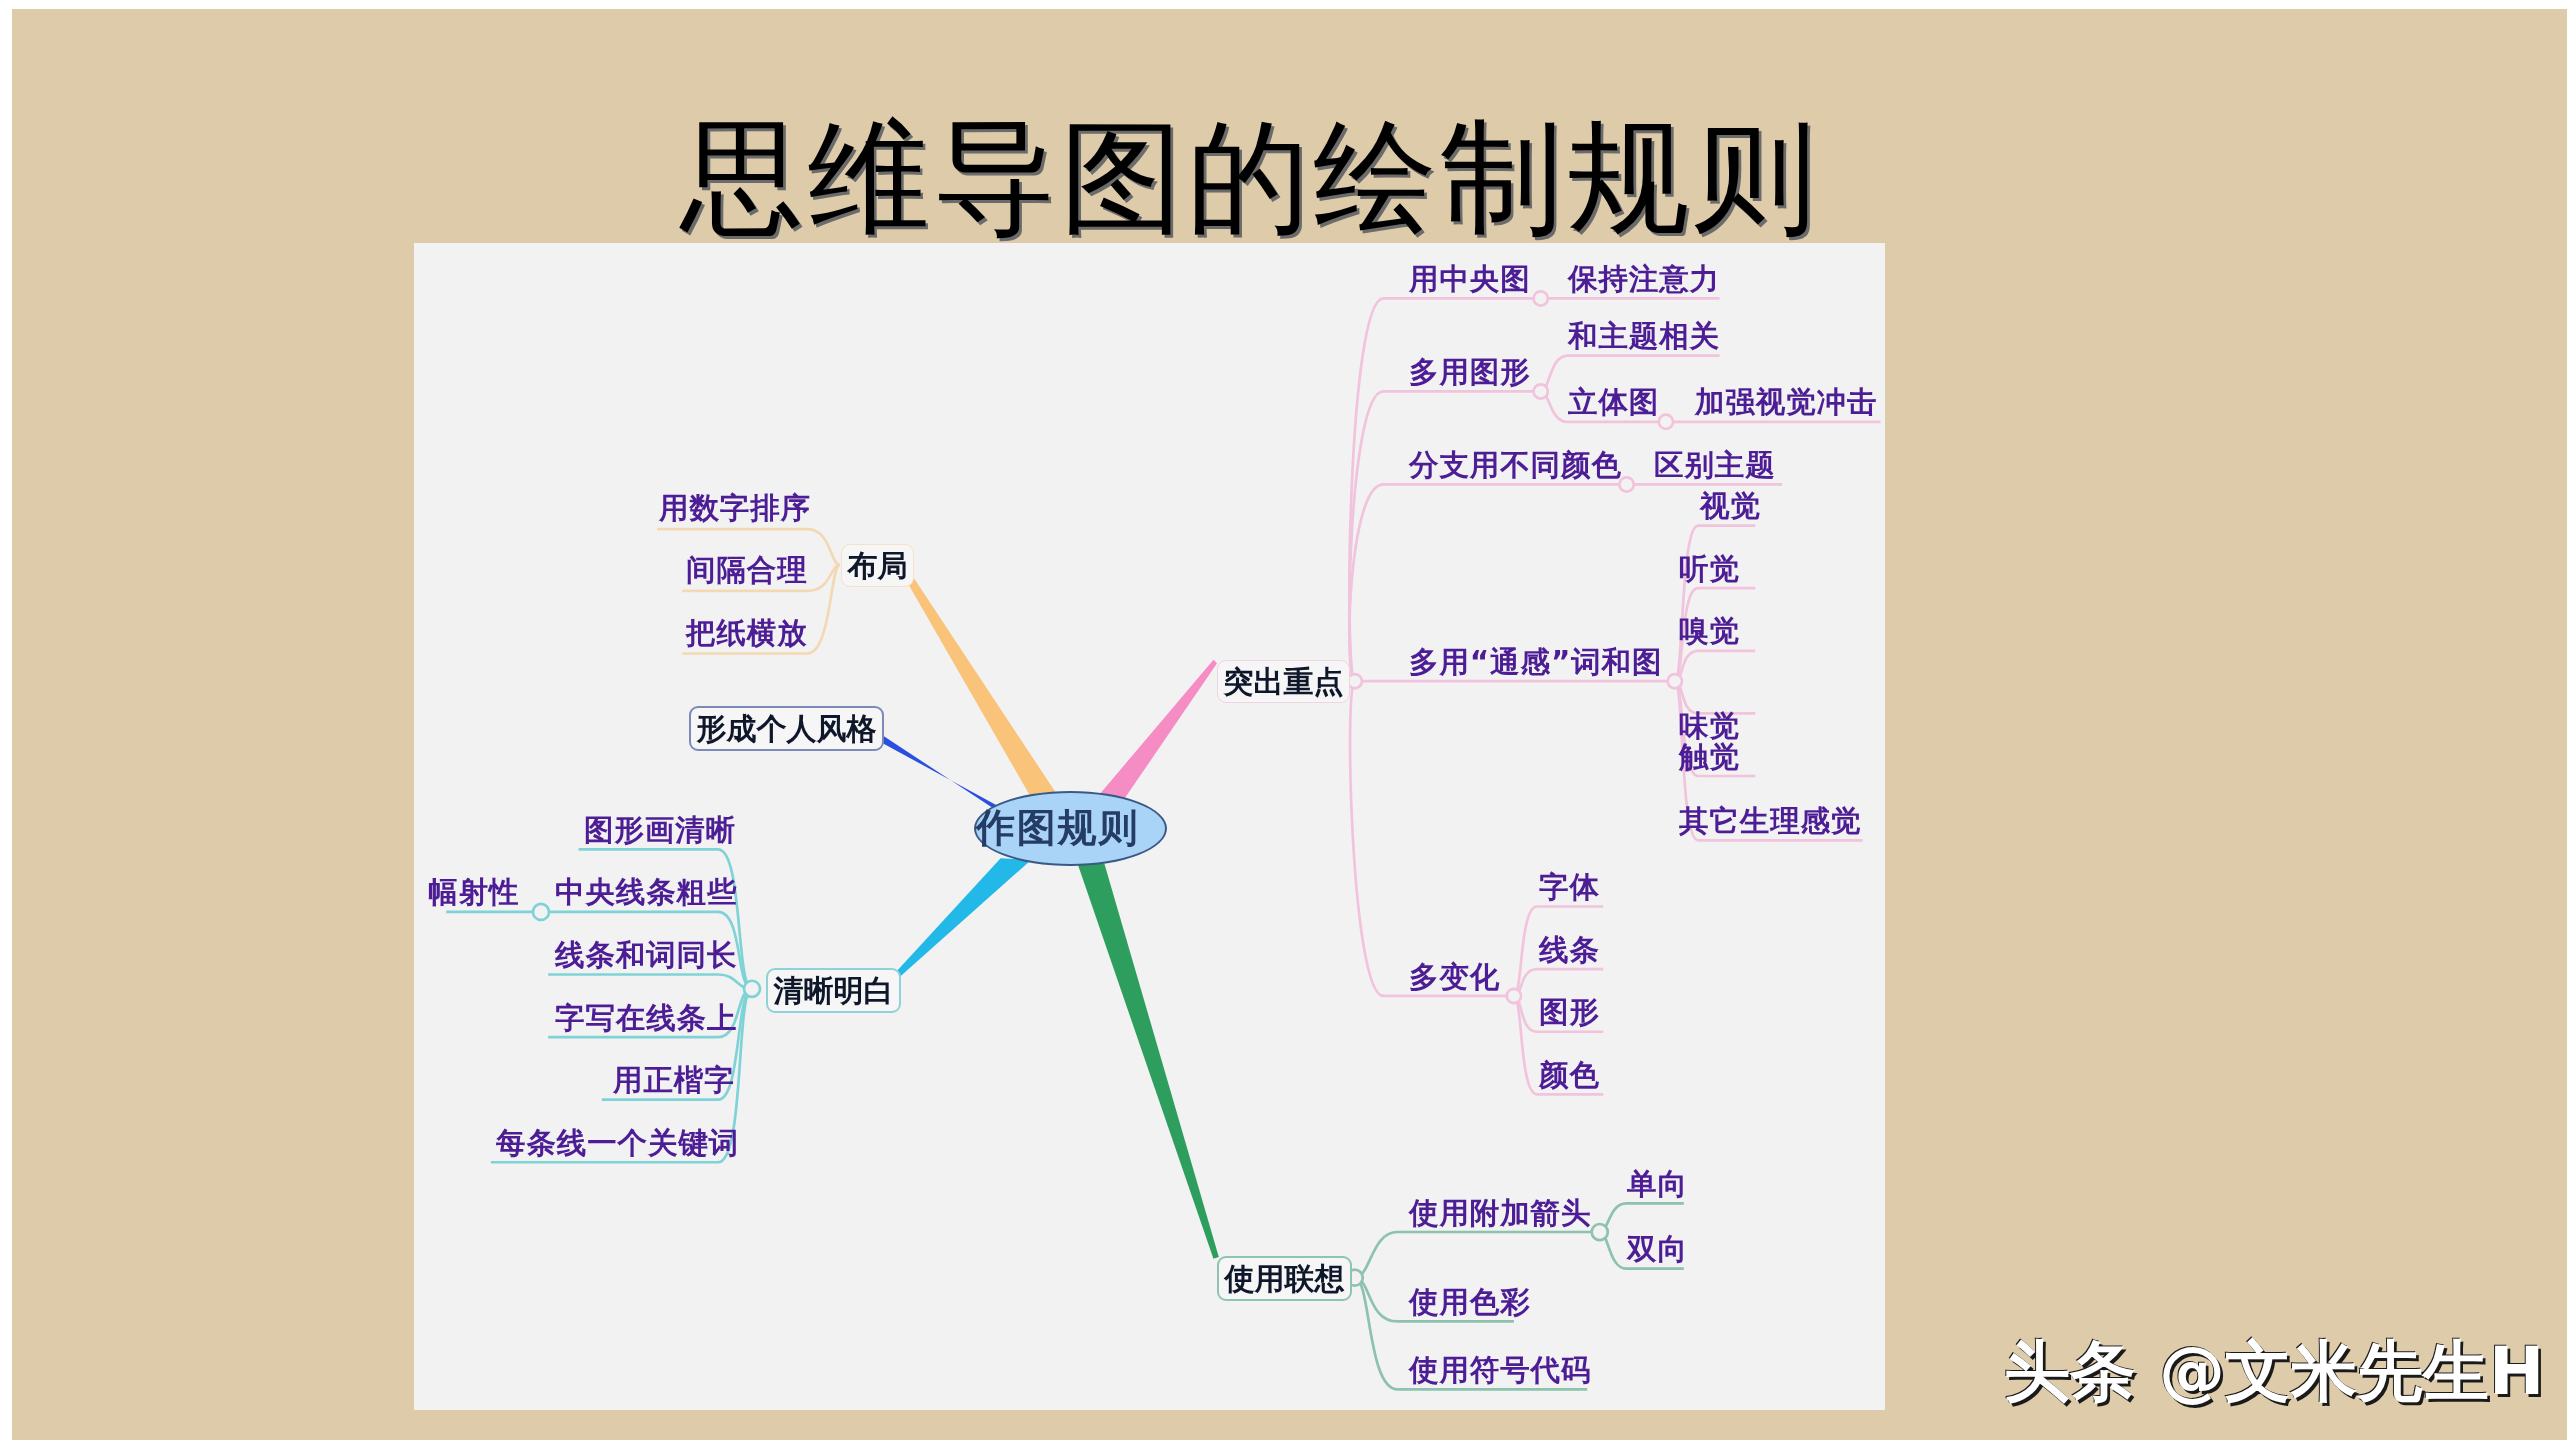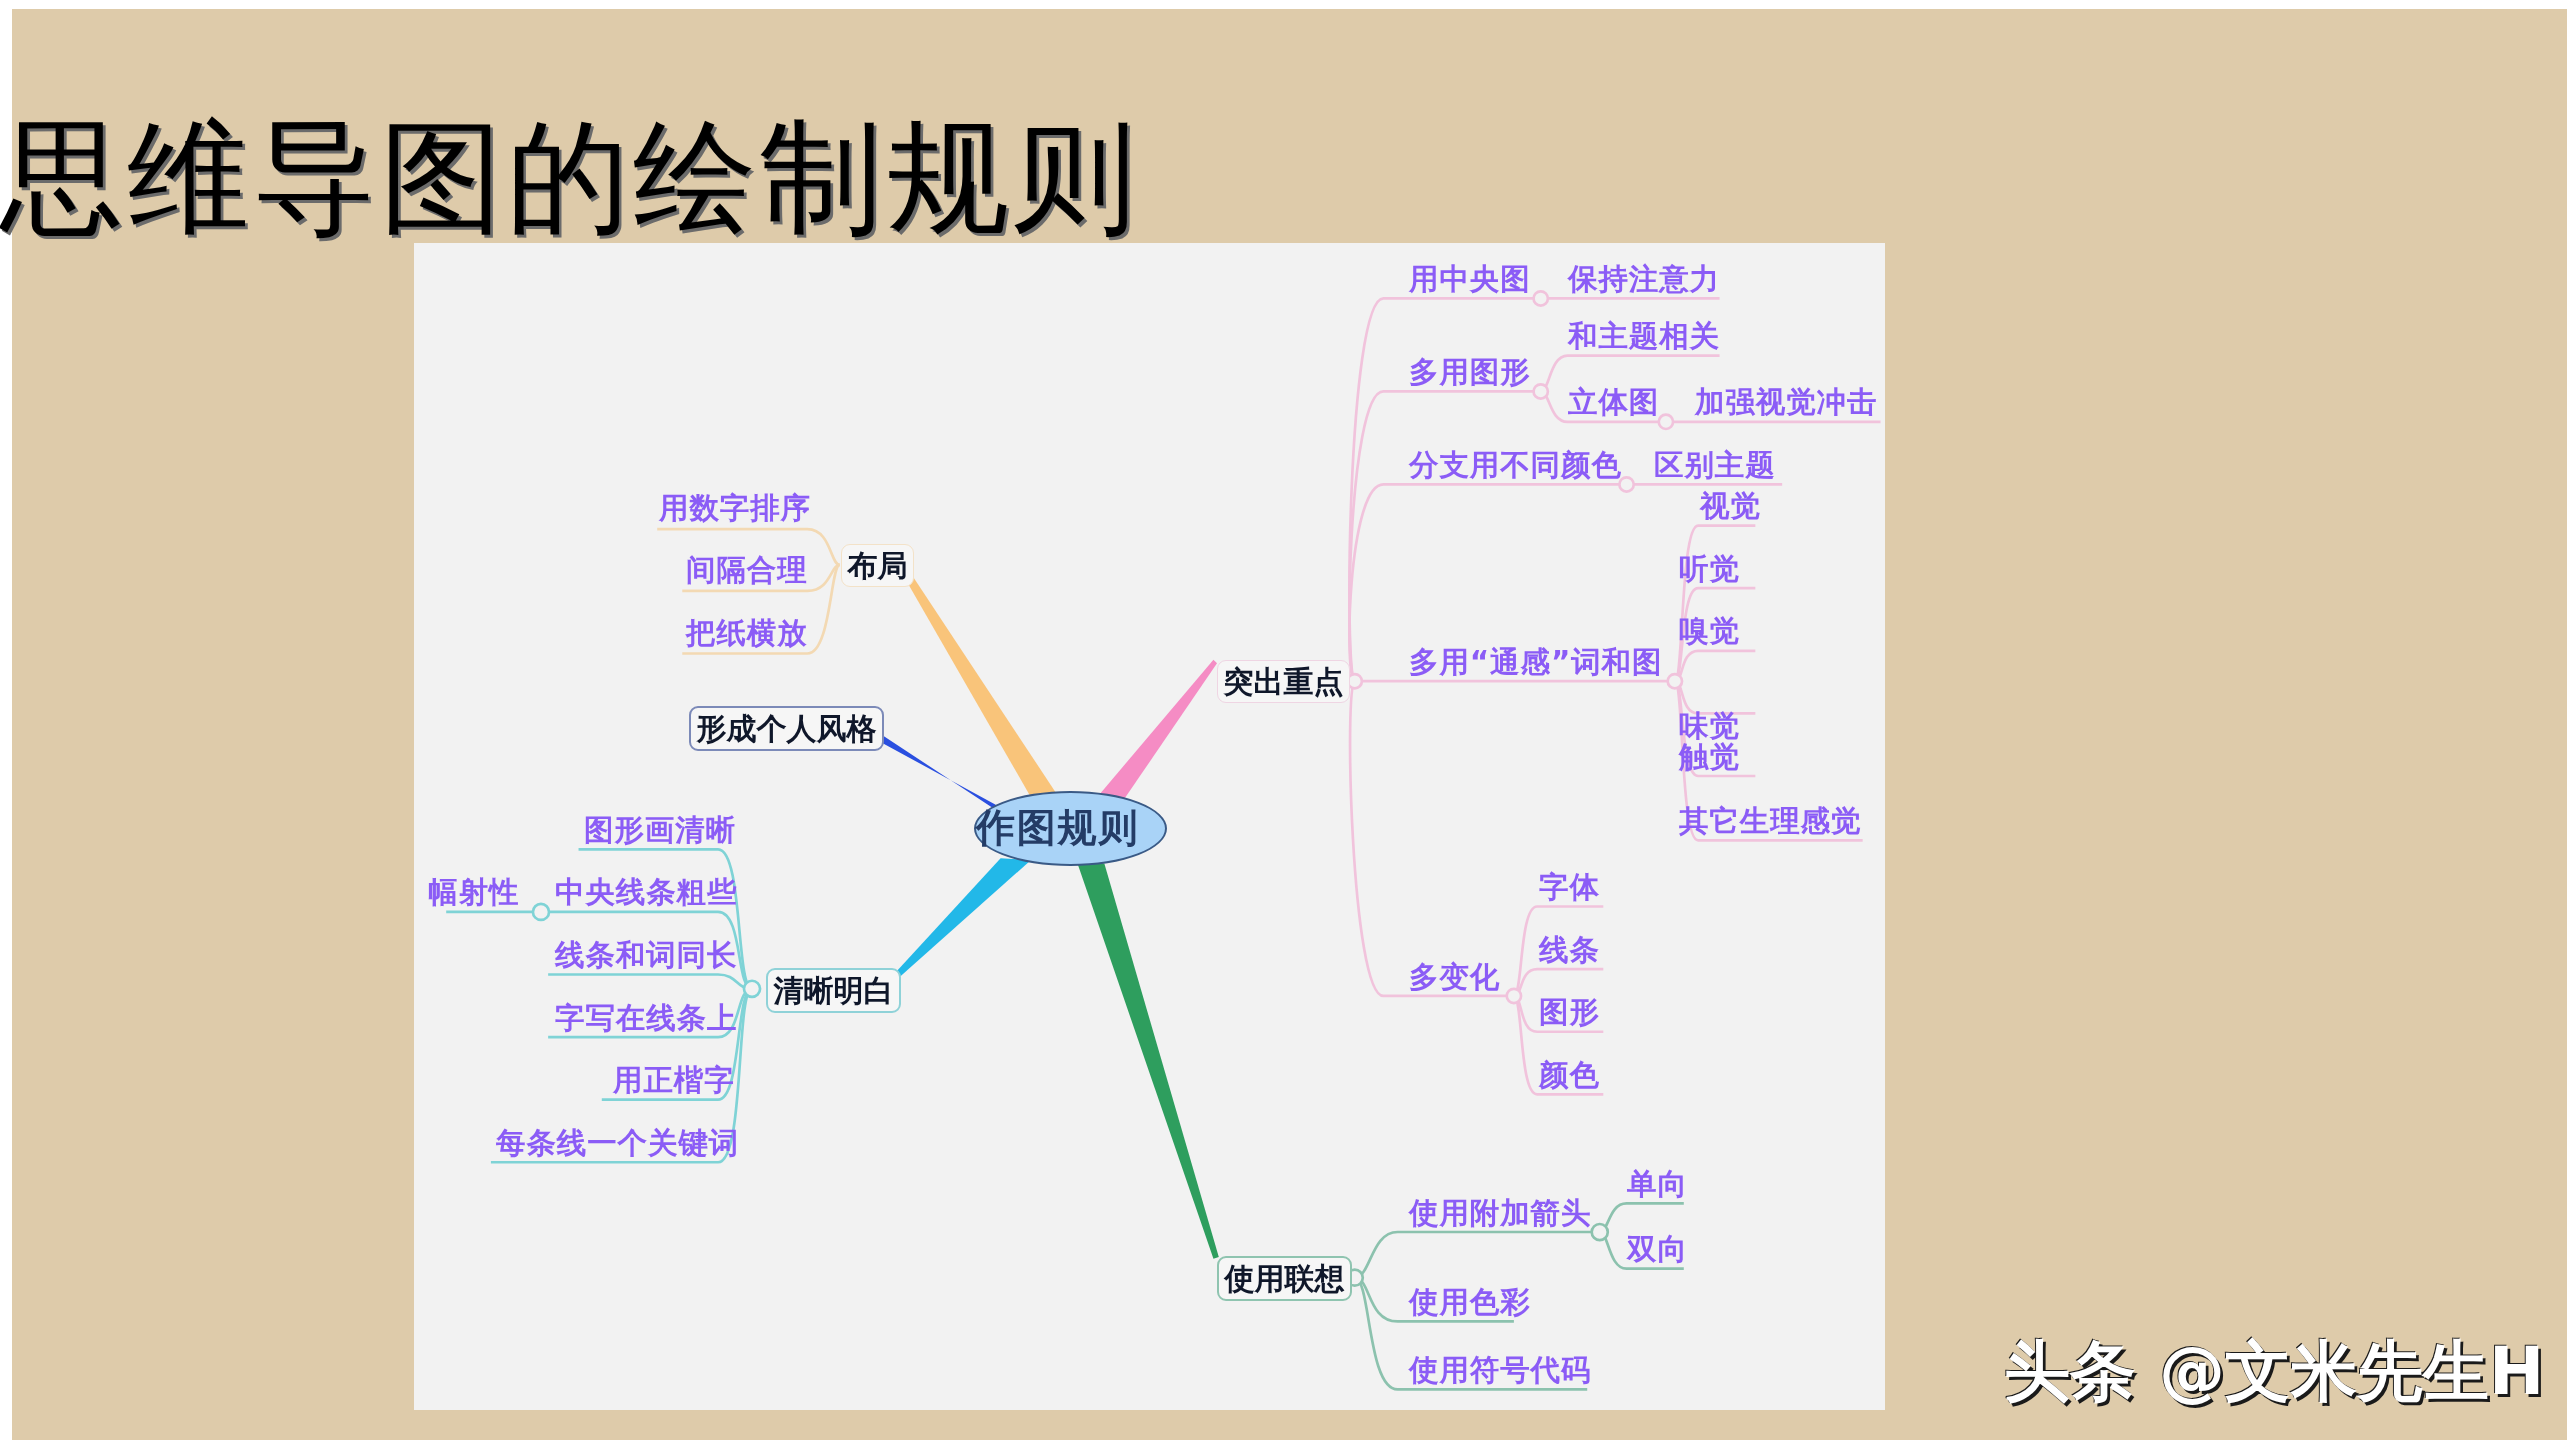--- a/index.html
+++ b/index.html
@@ -1,24 +1,24 @@
 <!DOCTYPE html>
 <html style="font-size:14.3px"><head>
 <meta charset="utf-8">
 <style>
   html, body { margin: 0; padding: 0; }
   body { width: 2576px; height: 1449px; background: #ffffff; position: relative; overflow: hidden;
          font-family: "DejaVu Sans", sans-serif; }
   .slide { position: absolute; left: 11.6px; top: 9px; width: 2555px; height: 1431px; background: #DECBAA; }
-  .title { position: absolute; left: 0; width: 2500px; top: 106px; text-align: left;
+  .title { position: absolute; left: 0; width: 2500px; top: 106px; text-align: center;
            font-family: "DejaVu Serif", serif; font-size: 123px; line-height: 143px; color: #000;
            letter-spacing: 3.6px; text-shadow: 2.7px 2.7px 0 #6b6b6b; }
   .panel { position: absolute; left: 414px; top: 243px; width: 1471px; height: 1167px; background: #F2F2F2; overflow: hidden; }
   .map-svg { position: absolute; left: 0; top: 0; }
-  .node { position: absolute; font-size: 29.5px; line-height: 36px; color: #8b5cf6; white-space: nowrap;
+  .node { position: absolute; font-size: 29.5px; line-height: 36px; color: #4c1d95; white-space: nowrap;
           font-weight: bold; letter-spacing: 0.9px; }
   .box { position: absolute; font-size: 30px; line-height: 41px; color: #0f172a; white-space: nowrap;
          font-weight: bold; padding: 0 5.4px; border-radius: 9px; background: #F6F6F6; text-align: center; }
   .center-node { position: absolute; left: 560px; top: 548px; width: 193px; height: 75px; border-radius: 50%;
          background: #A9D3F7; border: 2.7px solid #3A5A86; box-sizing: border-box; 
          font-size: 39px; line-height: 70px; color: #243C66; font-weight: bold; letter-spacing: 1.8px; }
   .credit { position: absolute; left: 150px; top: 1011px; font-size: 27px; line-height: 34px; color: #9a9a9a;
             font-family: "DejaVu Sans", sans-serif; text-shadow: 1.8px 2.7px 3.6px #c9c9c9; }
   .watermark { position: absolute; left: 2004px; top: 1331px; font-size: 66px; line-height: 81px; color: #ffffff;
                font-weight: bold; white-space: nowrap; text-shadow: 2.7px 2.7px 0 #1a1a1a, -0.9px -0.9px 0 #1a1a1a; }

